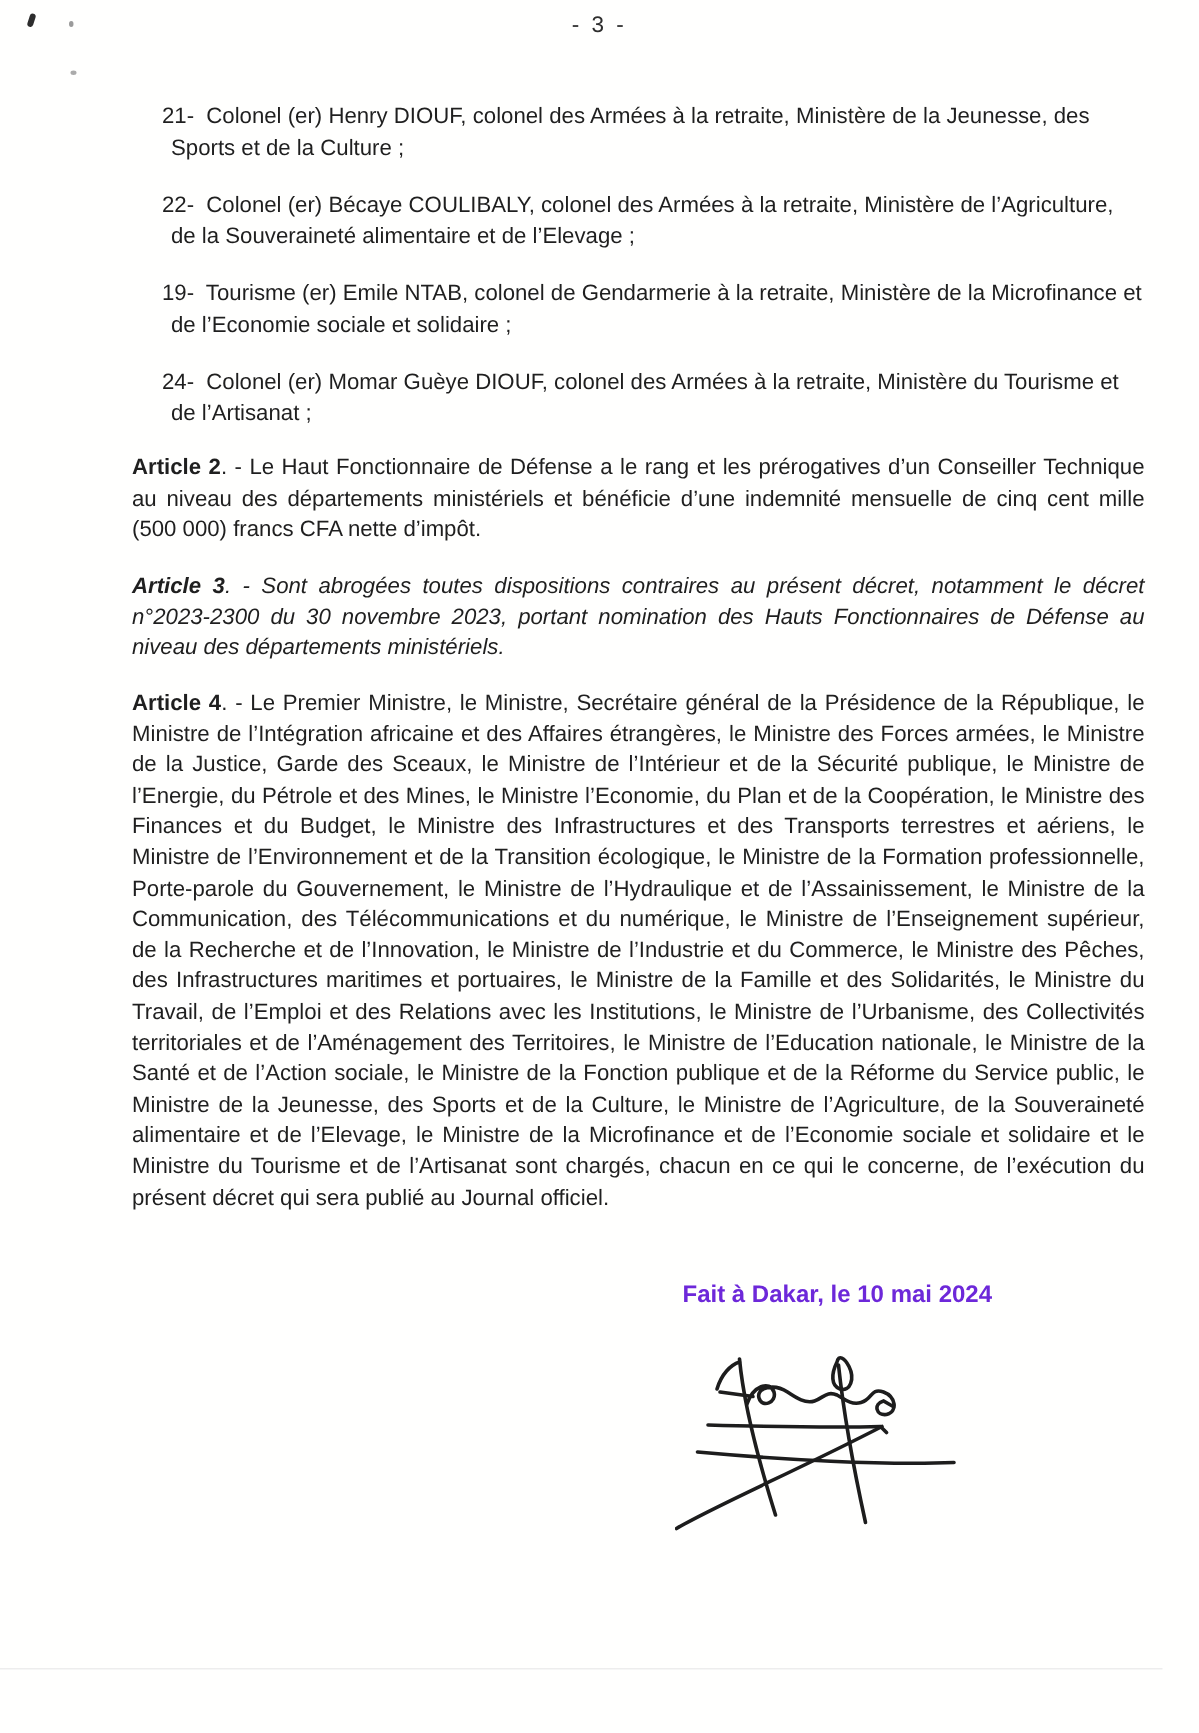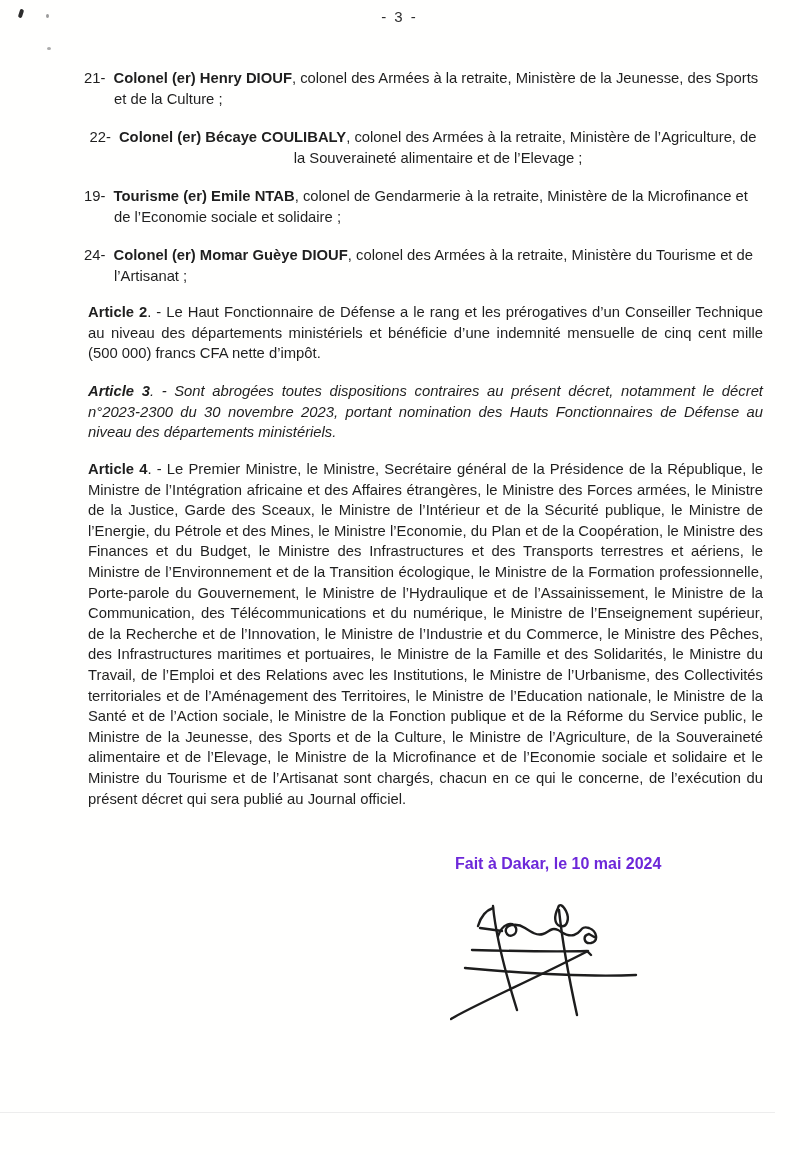--- a/index.html
+++ b/index.html
@@ -26,25 +26,25 @@
     left: 0;
     width: 678px;
     box-sizing: border-box;
     padding-left: 30px;
     text-indent: -30px;
     font-size: 14.8px;
     line-height: 20.8px;
     text-align: left;
   }
   .item-21 { top: 68px; }
-  .item-22 { top: 127px; text-align: center; }
+  .item-22 { top: 127px; }
   .item-23 { top: 186px; }
   .item-24 { top: 245px; }
-  .item .num { font-weight: normal; padding-right: 4px; }
-  .item .name { font-weight: bold; }
+  .item .num { font-weight: normal; padding-right: 4px; margin-left: 24px; }
+  .item .name { font-weight: normal; }
   .article {
     position: absolute;
     left: 88px;
     width: 675px;
     font-size: 14.8px;
     line-height: 20.6px;
     text-align: justify;
   }
   .article-2 { top: 302px; }
   .article-3 { top: 381px; font-style: italic; }

